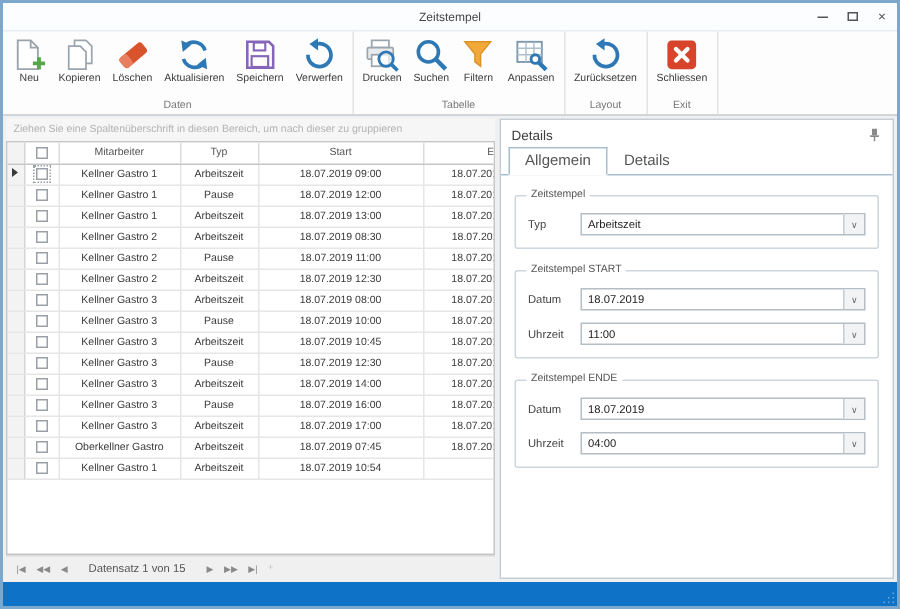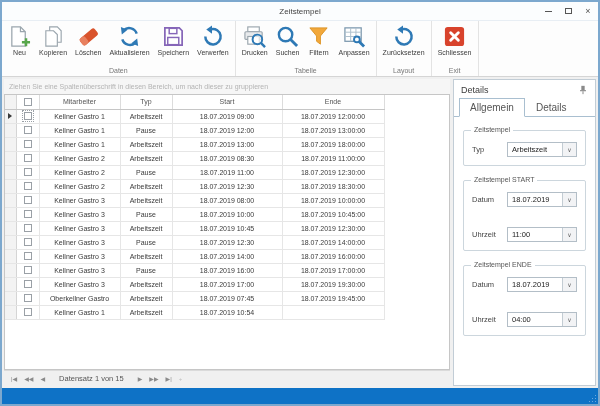--- a/index.html
+++ b/index.html
@@ -17,21 +17,21 @@
   .ribbon { height:57px; background:#fdfdfd; border-top:1px solid #e8eef4; border-bottom:1px solid #d5d5d5; display:flex; flex:none; }
   .rgroup { display:flex; flex-direction:column; border-right:1px solid #e3e3e3; padding:0 2px; }
   .rbuttons { display:flex; flex:1; align-items:flex-start; padding-top:3px; }
   .rbtn { display:flex; flex-direction:column; align-items:center; padding:1px 4px; cursor:default; }
   .rbtn svg { width:23px; height:23px; }
   .rbtn-label { font-size:7px; color:#3c3c3c; margin-top:1px; white-space:nowrap; }
   .rcaption { text-align:center; font-size:7px; color:#777; padding:1px 0 2px; }
 
   
   .main { flex:1; display:flex; background:#f0f0f0; padding:2px 2px 2px 2px; gap:3px; min-height:0; }
-  .left-pane { width:446px; display:flex; flex-direction:column; min-height:0; }
+  .left-pane { width:326px; display:flex; flex-direction:column; min-height:0; }
   .group-hint { height:15px; background:#f6f6f6; font-size:7px; color:#b3b3b3; display:flex; align-items:center; padding-left:5px; flex:none; }
   .grid-box { flex:1; border:1px solid #c6c6c6; background:#fff; overflow:hidden; min-height:0; }
   table.grid { border-collapse:collapse; table-layout:fixed; width:379px; }
   .grid col.c1{width:11px}.grid col.c2{width:23px}.grid col.c3{width:81px}.grid col.c4{width:52px}.grid col.c5{width:110px}.grid col.c6{width:102px}
   .grid th { height:14px; font-weight:normal; font-size:7px; color:#555; background:#fff; border-right:1px solid #dcdcdc; border-bottom:1px solid #c6c6c6; text-align:center; }
   .grid td { height:14px; font-size:7px; color:#3a3a3a; border-right:1px solid #e6e6e6; border-bottom:1px solid #e6e6e6; text-align:center; white-space:nowrap; overflow:hidden; }
   .grid .c-ind { background:#f3f3f3; border-right:1px solid #d5d5d5; }
   .chk { display:inline-block; width:8px; height:8px; border:1px solid #9aa0a6; background:#fff; vertical-align:middle; }
   .cur-arrow { display:inline-block; width:0; height:0; border-left:4px solid #3a3a3a; border-top:3px solid transparent; border-bottom:3px solid transparent; }
   tr:not(.current-row) .cur-arrow { display:none; }
@@ -46,21 +46,21 @@
   .details-panel { flex:1; background:#fff; border:1px solid #c2cdd6; display:flex; flex-direction:column; min-height:0; }
   .details-header { display:flex; justify-content:space-between; align-items:center; padding:5px 7px 3px; flex:none; }
   .details-title { font-size:9px; color:#3d3d3d; }
   .pin-icon { width:10px; height:10px; }
   .tabs { display:flex; padding-left:5px; flex:none; position:relative; z-index:2; }
   .tab { font-size:10px; color:#555; padding:3px 10px 3px; border:1px solid transparent; margin-bottom:-1px; cursor:default; }
   .tab.active { background:#fff; border-color:#a9bfd0; border-bottom-color:#fff; }
   .tab-content { flex:1; border-top:1px solid #a9bfd0; padding:10px 9px; display:flex; flex-direction:column; gap:11px; min-height:0; }
   .groupbox { position:relative; border:1px solid #ccd6dd; border-radius:2px; padding:11px 8px 8px; margin-top:3px; }
   .gb-caption { position:absolute; top:-5px; left:7px; background:#fff; padding:0 3px; font-size:7px; color:#555; }
-  .field-row { display:flex; align-items:center; gap:7px; margin-bottom:20px; }
+  .field-row { display:flex; align-items:center; gap:7px; margin-bottom:8px; }
   .field-row:last-child { margin-bottom:0; }
   .field-label { width:28px; font-size:7.5px; color:#444; flex:none; }
   .editor { flex:1; height:15px; border:1px solid #b3bec7; background:#fff; display:flex; align-items:stretch; }
   .editor-value { flex:1; font-size:7.5px; color:#222; display:flex; align-items:center; padding:0 4px; overflow:hidden; }
   .dd-btn { width:14px; border-left:1px solid #c3ccd3; background:#f2f3f5; display:flex; align-items:center; justify-content:center; font-size:6px; color:#666; cursor:default; flex:none; }
 
   
   .statusbar { height:16px; background:#0e72c6; flex:none; position:relative; }
   .grip { position:absolute; right:2px; bottom:2px; width:1px; height:1px; background:#6aa7dd;
           box-shadow: -3px 0 0 #6aa7dd, -6px 0 0 #6aa7dd, 0 -3px 0 #6aa7dd, -3px -3px 0 #6aa7dd, 0 -6px 0 #6aa7dd; }

